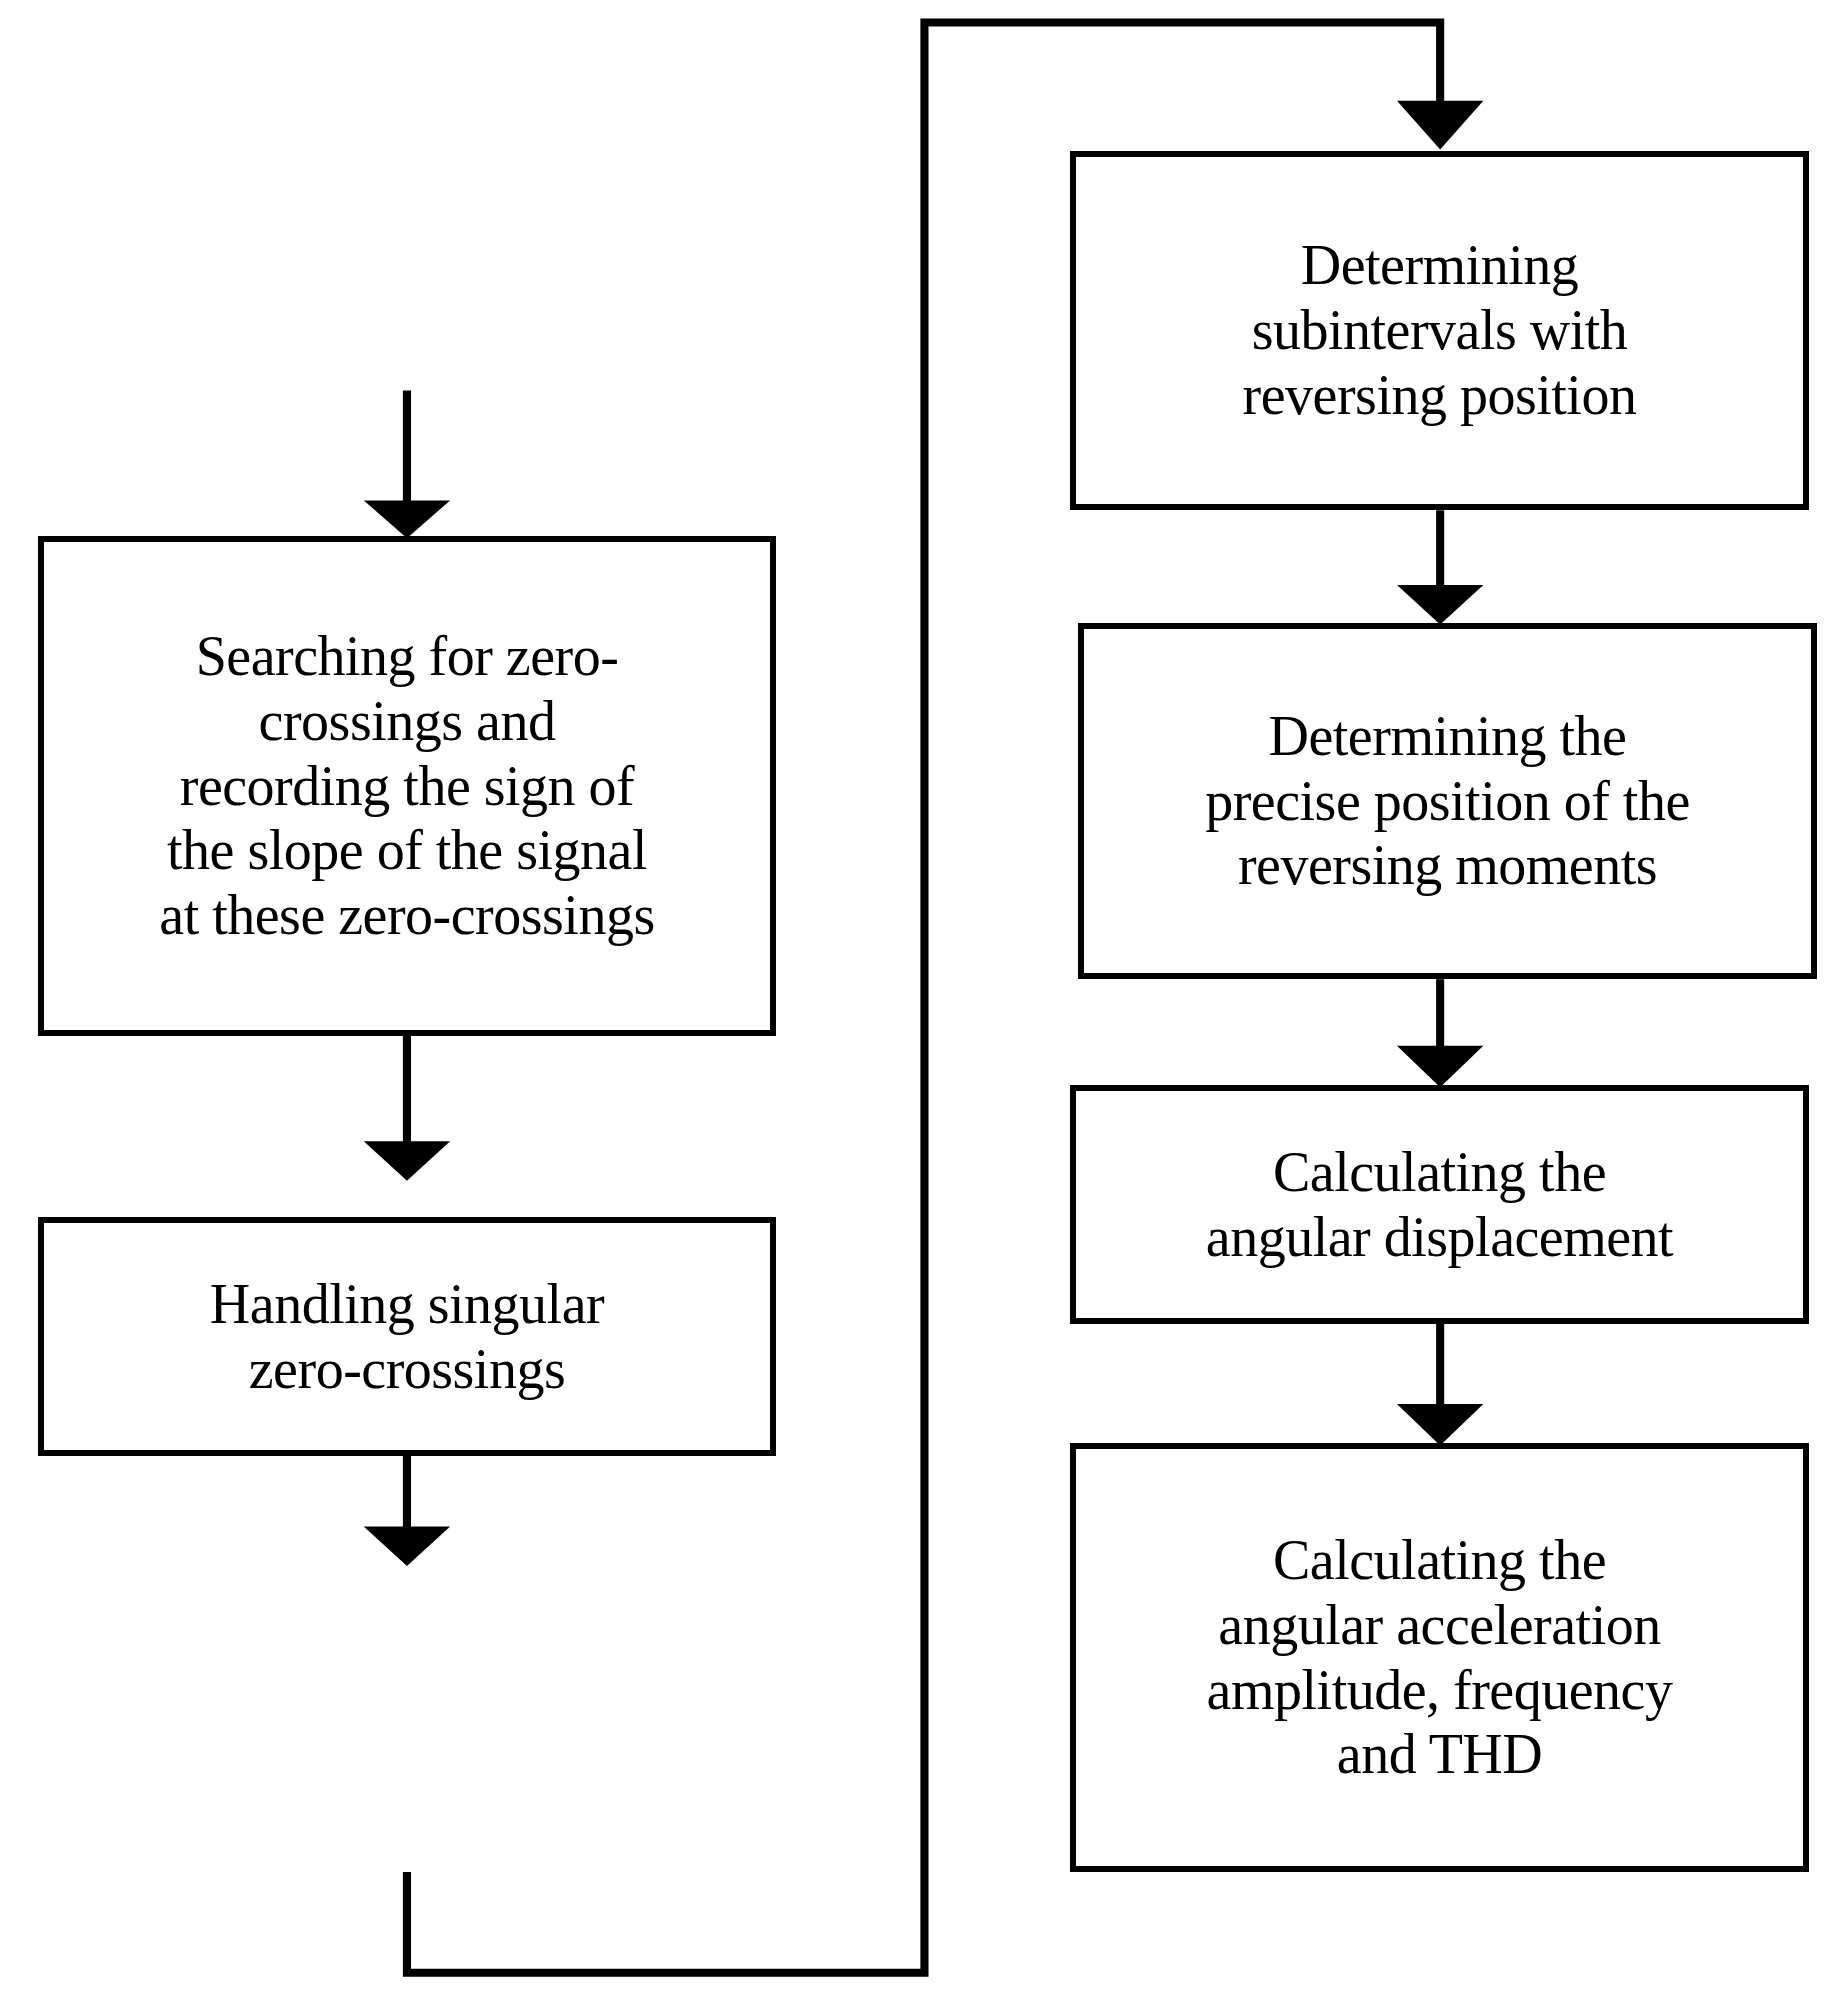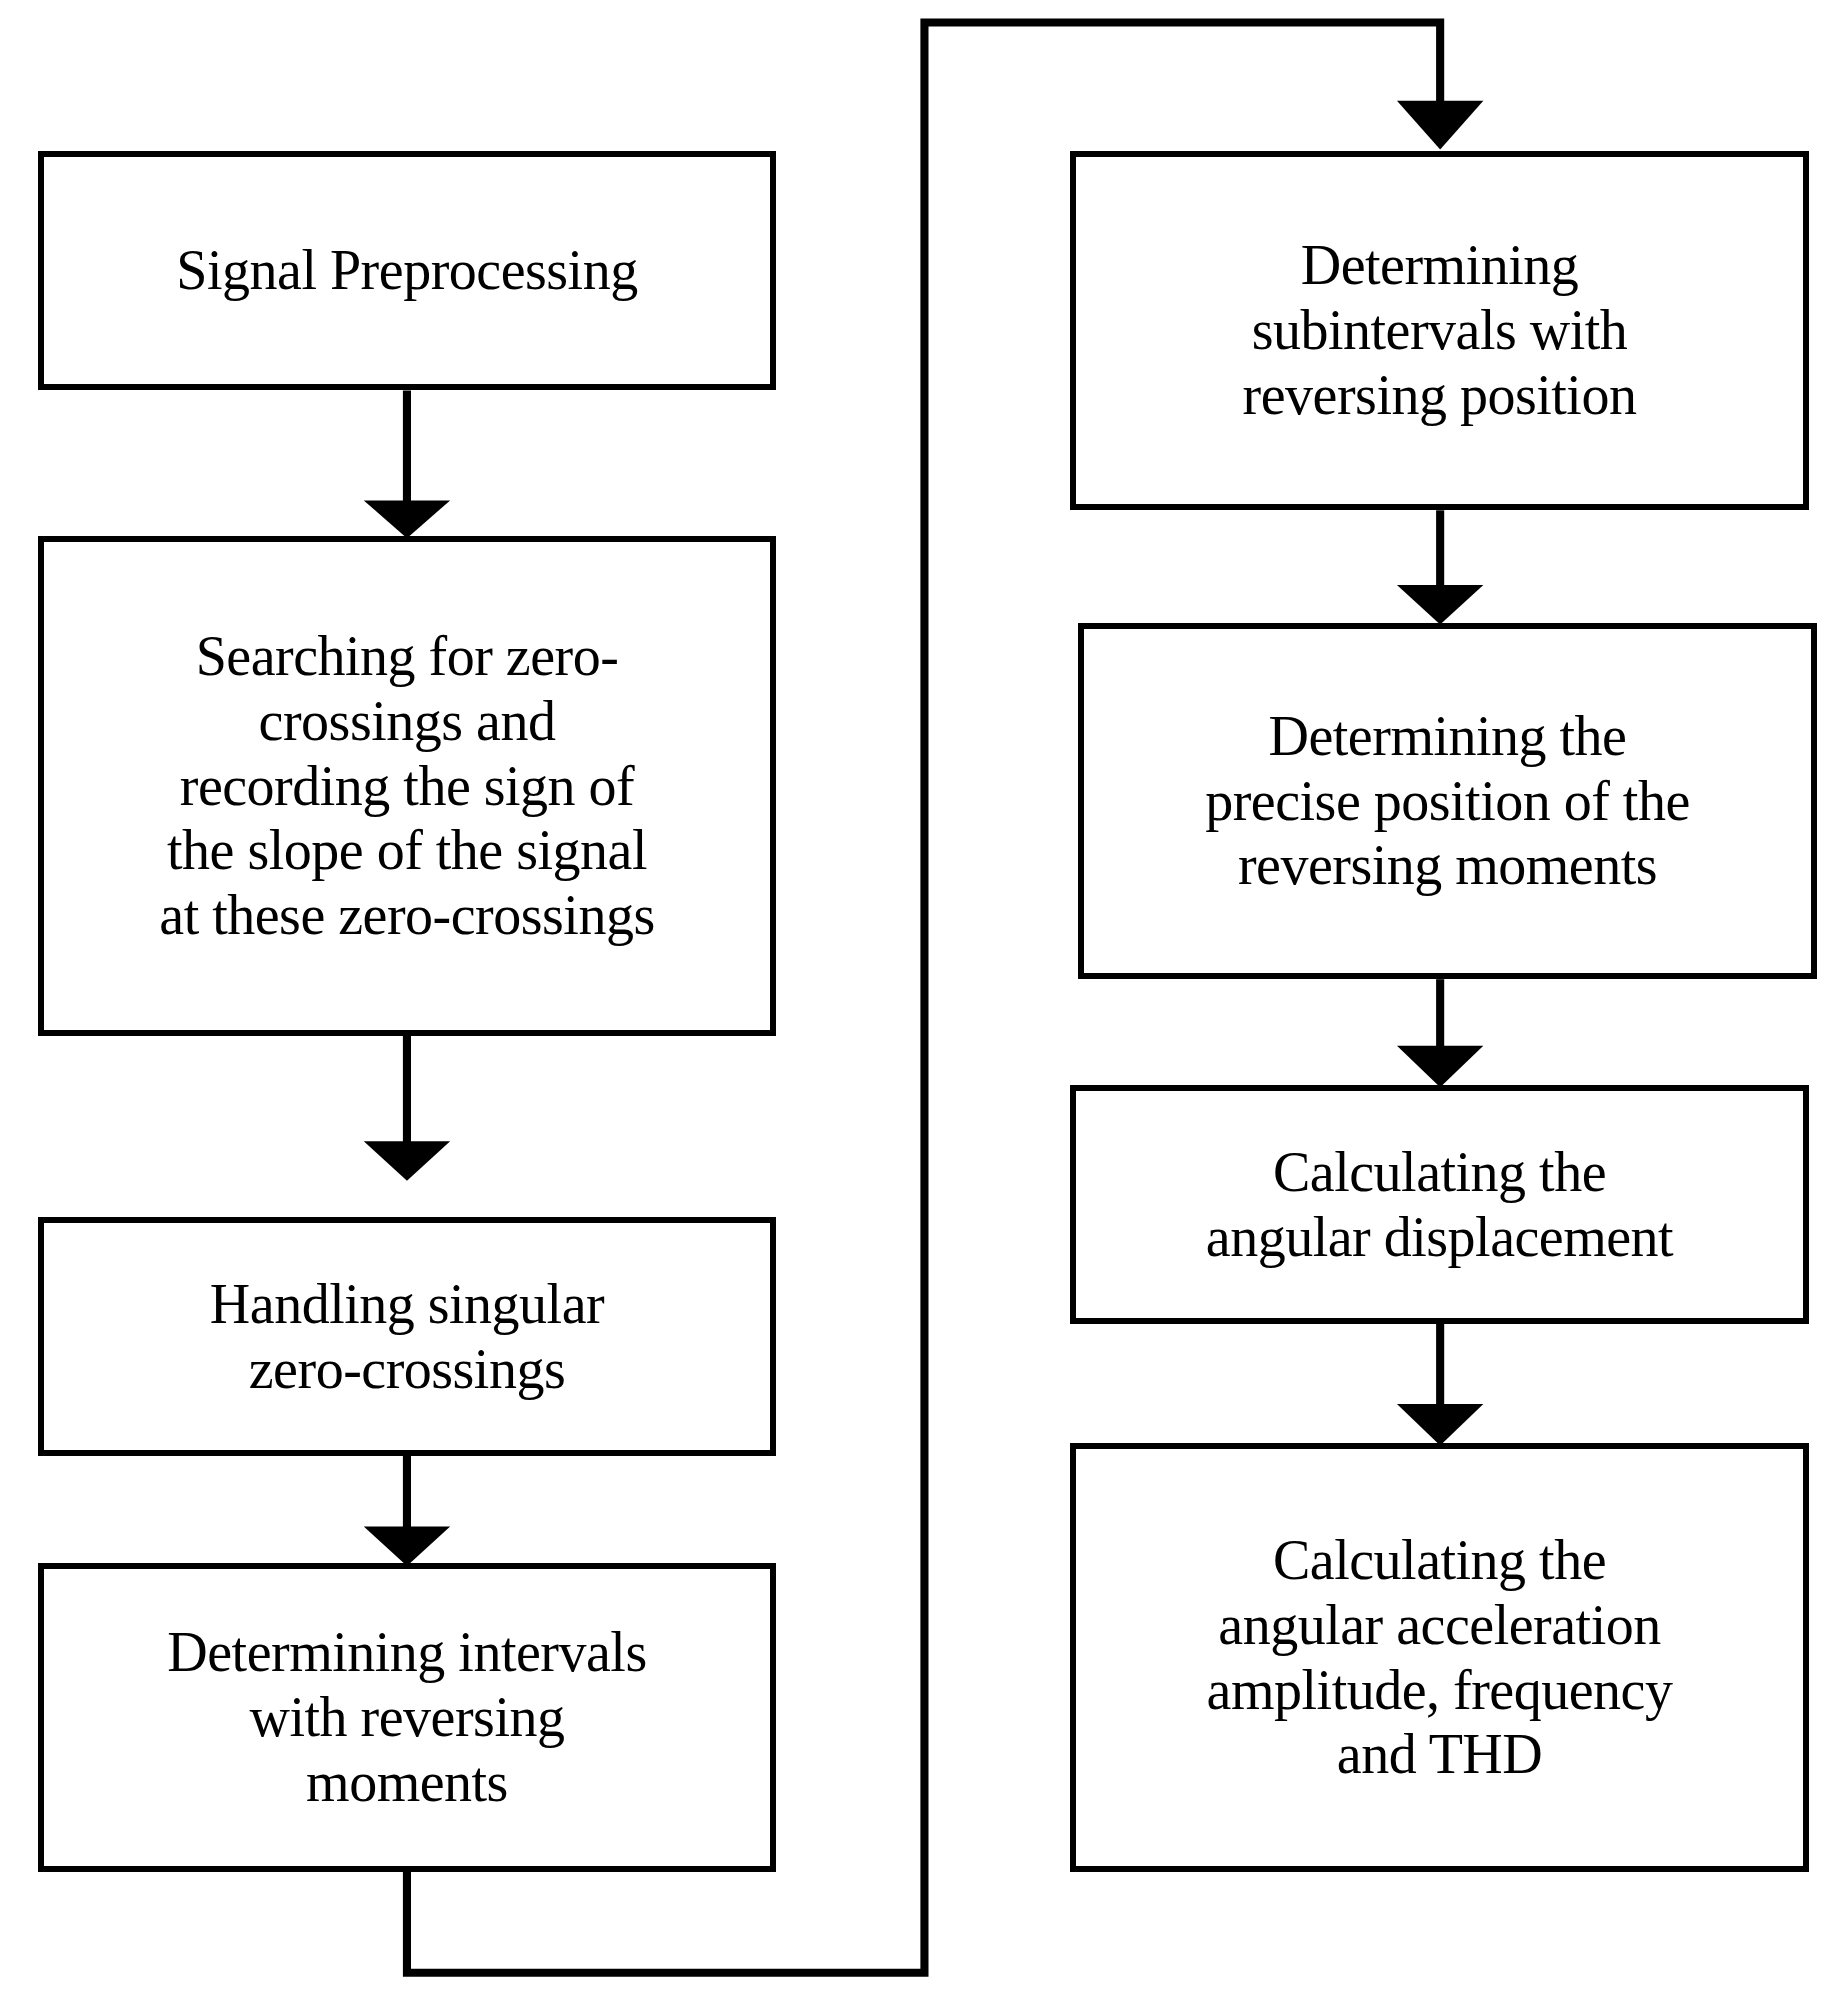--- a/index.html
+++ b/index.html
@@ -79,34 +79,30 @@
       <line x1="1600" y1="1088" x2="1600" y2="1166" stroke="#000" stroke-width="9"></line>
       <polygon points="1552,1162 1648,1162 1600,1208" fill="#000"></polygon>
     </g>
 
     <g>
       <line x1="1600" y1="1470" x2="1600" y2="1564" stroke="#000" stroke-width="9"></line>
       <polygon points="1552,1560 1648,1560 1600,1606" fill="#000"></polygon>
     </g>
   </svg>
 
-  <div class="node" style="left:38px; top:151px; width:738px; height:239px;">Signal Preprocessing</div>
 
   <div class="node" style="left:38px; top:536px; width:738px; height:500px;">Searching for zero-
 crossings and
 recording the sign of
 the slope of the signal
 at these zero-crossings</div>
 
   <div class="node" style="left:38px; top:1217px; width:738px; height:239px;">Handling singular
 zero-crossings</div>
 
-  <div class="node" style="left:38px; top:1563px; width:738px; height:309px;">Determining intervals
-with reversing
-moments</div>
 
   <div class="node" style="left:1070px; top:151px; width:739px; height:359px;">Determining
 subintervals with
 reversing position</div>
 
   <div class="node" style="left:1070px; top:623px; width:739px; height:356px;margin-left:8px;">Determining the
 precise position of the
 reversing moments</div>
 
   <div class="node" style="left:1070px; top:1085px; width:739px; height:239px;">Calculating the

